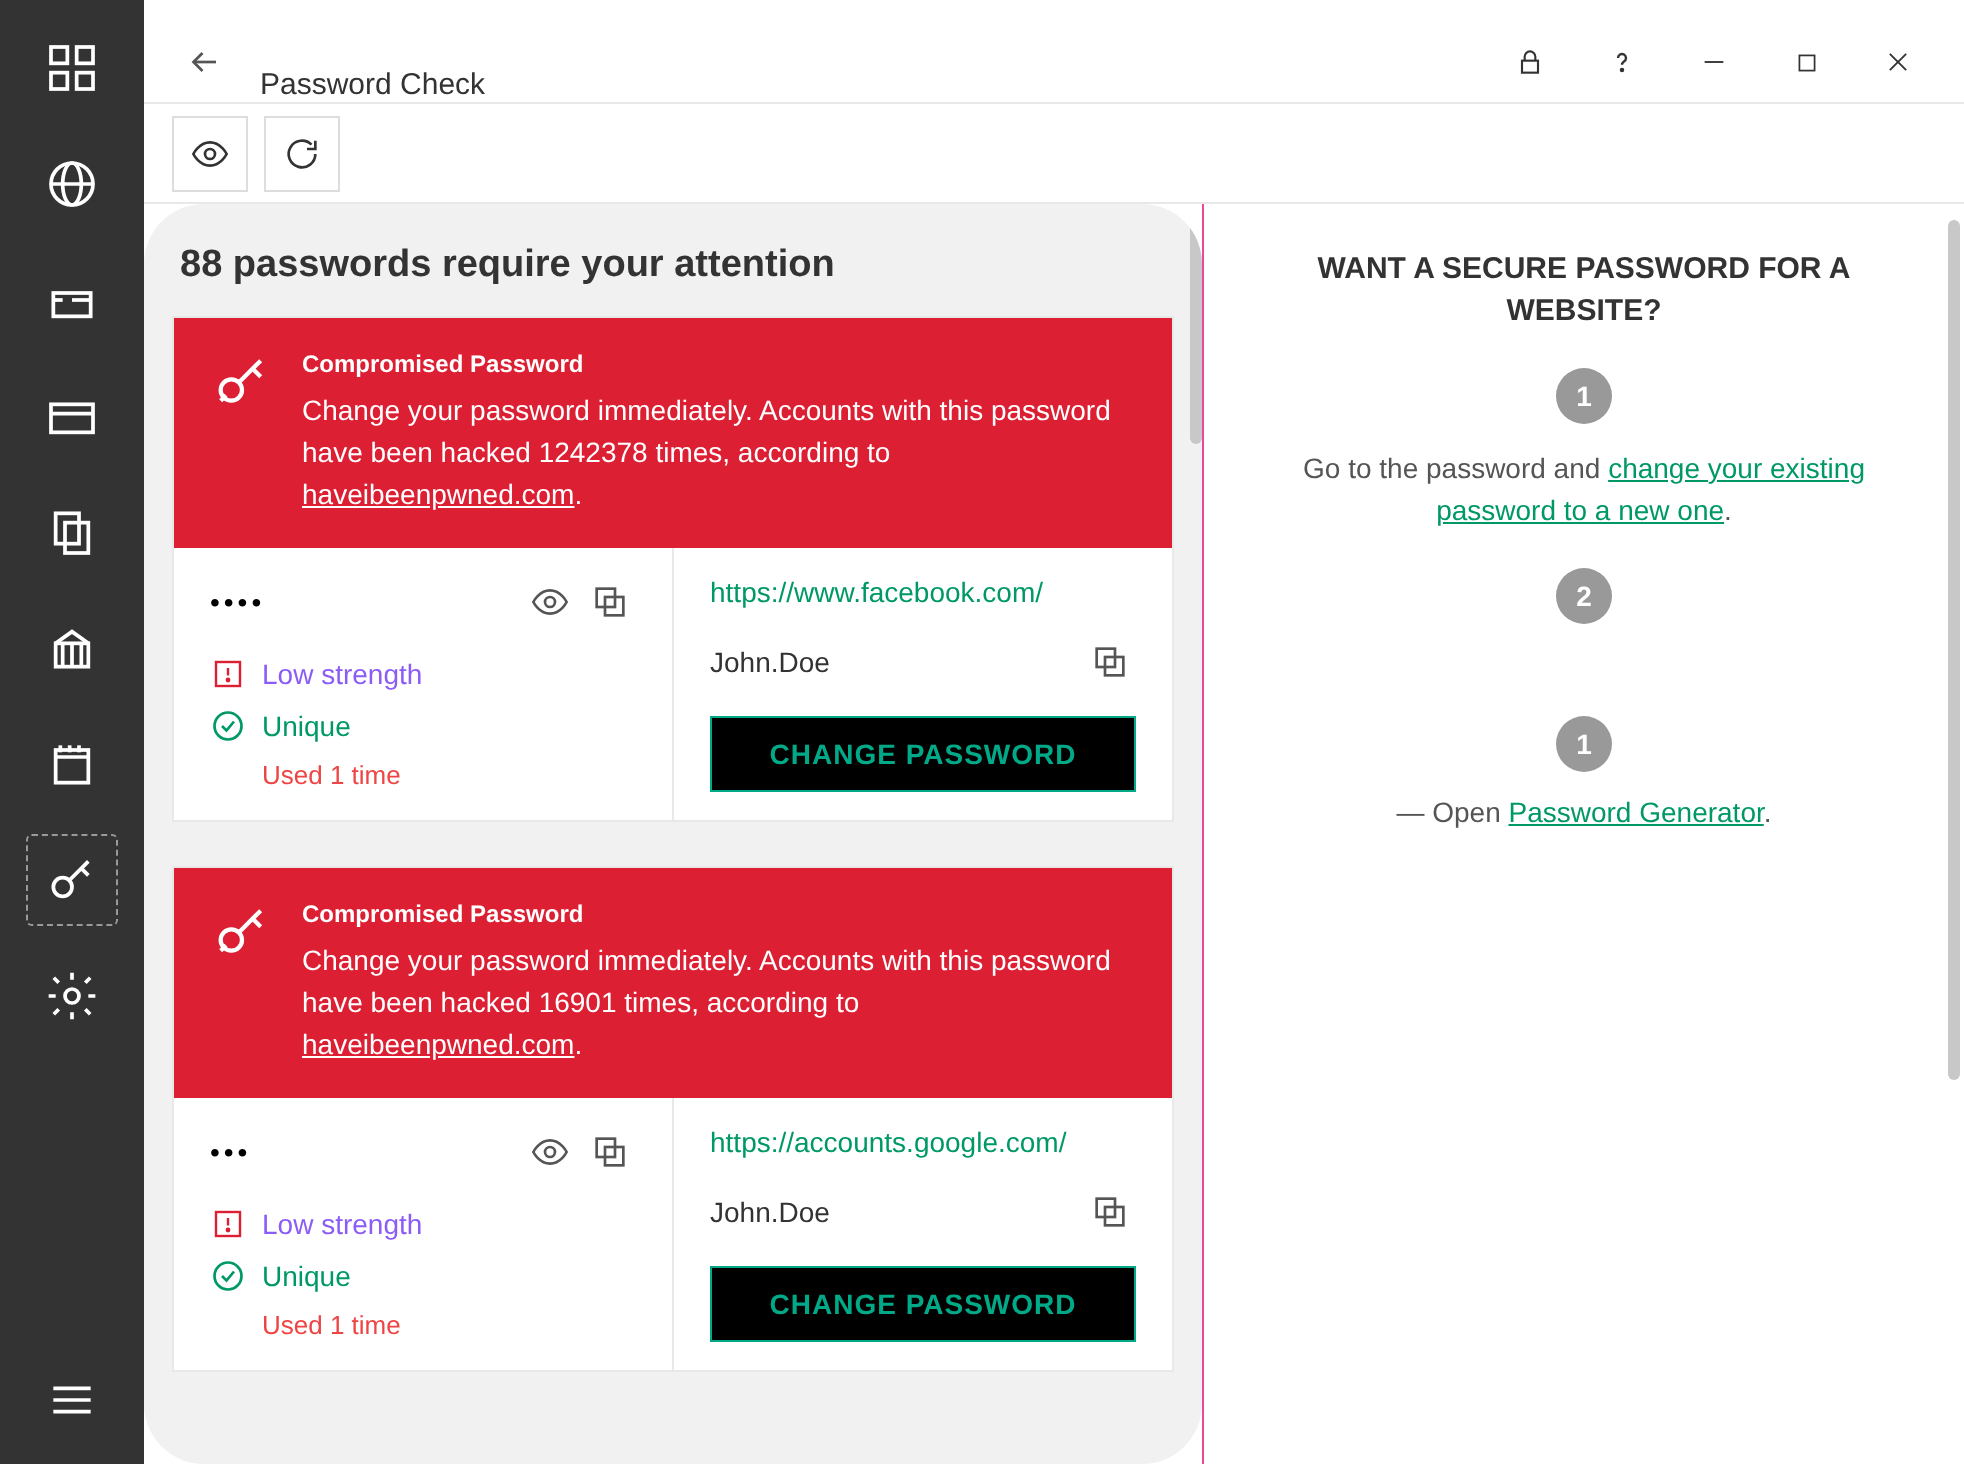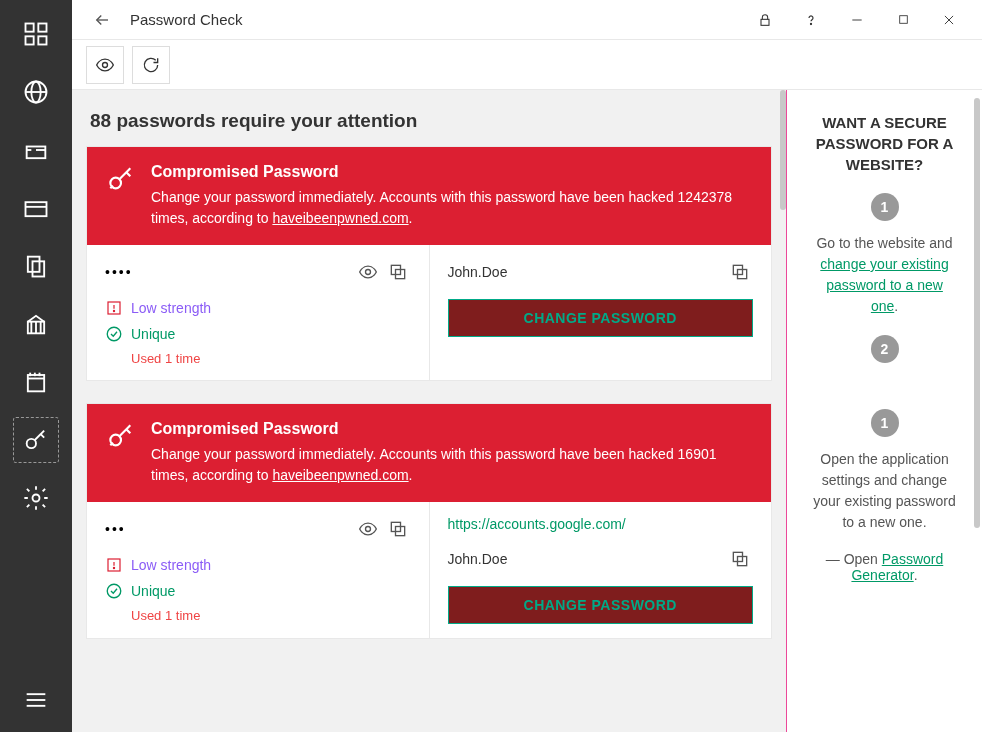--- a/index.html
+++ b/index.html
@@ -4,54 +4,54 @@
 <style>
 * { box-sizing: border-box; margin: 0; padding: 0; }
 body { font-family: "Segoe UI", Arial, sans-serif; width: 982px; height: 732px; overflow: hidden; background: #fff; display: flex; }
 .sidebar { width: 72px; background: #333; display: flex; flex-direction: column; align-items: center; padding-top: 12px; }
 .sidebar-item { width: 44px; height: 44px; display: flex; align-items: center; justify-content: center; margin-bottom: 14px; cursor: pointer; border-radius: 2px; }
 .sidebar-item.active { outline: 1px dashed #999; }
 .sidebar-bottom { margin-top: auto; margin-bottom: 10px; }
 .sidebar svg { width: 28px; height: 28px; }
 
 .main { flex: 1; display: flex; flex-direction: column; height: 100%; }
-.titlebar { height: 40px; display: flex; align-items: center; padding: 0 10px; border-bottom: 1px solid #e8e8e8; }
+.titlebar { height: 52px; display: flex; align-items: flex-end; padding: 0 10px; border-bottom: 1px solid #e8e8e8; }
 .back-btn { width: 40px; height: 40px; display: flex; align-items: center; justify-content: center; cursor: pointer; }
 .title { font-size: 15px; color: #333; margin-left: 8px; }
 .win-controls { margin-left: auto; display: flex; align-items: center; }
 .win-btn { width: 46px; height: 40px; display: flex; align-items: center; justify-content: center; cursor: pointer; }
 
 .toolbar { height: 50px; display: flex; align-items: center; padding: 0 14px; border-bottom: 1px solid #e8e8e8; gap: 8px; }
 .tool-btn { width: 38px; height: 38px; border: 1px solid #ddd; display: flex; align-items: center; justify-content: center; cursor: pointer; background: #fff; }
 
 .content { flex: 1; display: flex; overflow: hidden; }
-.left { width: 714px; padding: 14px 14px 0 14px; background: #f1f1f1; overflow-y: auto; position: relative; }
+.left { width: 529px; padding: 14px 14px 0 14px; background: #f1f1f1; overflow-y: auto; position: relative; border-radius: 30px; }
 .left-scroll-track { position: absolute; right: 0; top: 0; width: 6px; height: 120px; background: #c8c8c8; border-radius: 3px; }
 .heading { font-size: 19px; font-weight: 600; color: #333; margin: 6px 0 14px 4px; }
 
 .card { background: #fff; border: 1px solid #e8e8e8; margin-bottom: 22px; }
 .alert { background: #dc1f32; color: #fff; padding: 16px 18px; display: flex; gap: 14px; }
 .alert-icon { flex-shrink: 0; }
-.alert-title { font-size: 16px; font-weight: 600; margin-bottom: 6px; }
+.alert-title { font-size: 12px; font-weight: 600; margin-bottom: 6px; }
 .alert-body { font-size: 14px; line-height: 1.5; }
 .alert-link { text-decoration: underline; color: #fff; cursor: pointer; }
 
 .row { display: flex; }
 .col { padding: 14px 18px; flex: 1; }
 .col-left { border-right: 1px solid #e8e8e8; }
 .pw-line { display: flex; align-items: center; margin-bottom: 14px; }
 .pw-dots { font-size: 14px; letter-spacing: 2px; flex: 1; }
 .mini-btn { width: 26px; height: 26px; display: flex; align-items: center; justify-content: center; cursor: pointer; margin-left: 4px; }
 .status-line { display: flex; align-items: center; gap: 8px; font-size: 14px; margin-bottom: 8px; }
 .status-low { color: #8b5cf6; }
 .status-unique { color: #009966; }
 .used { font-size: 13px; color: #ef4444; margin-left: 26px; }
 .url { color: #009966; font-size: 14px; margin-bottom: 14px; }
 .user-line { display: flex; align-items: center; font-size: 14px; color: #333; margin-bottom: 14px; }
-.change-btn { width: 100%; border: 1px solid #00aa88; color: #00aa88; background: #7f1d1d; padding: 10px; font-size: 14px; font-weight: 600; letter-spacing: .5px; cursor: pointer; }
+.change-btn { width: 100%; border: 1px solid #00aa88; color: #00aa88; background: #000000; padding: 10px; font-size: 14px; font-weight: 600; letter-spacing: .5px; cursor: pointer; }
 
 .right { flex: 1; padding: 22px 24px; overflow-y: auto; border-left: 1px solid #ec4899; position: relative; }
 .right-scroll-track { position: absolute; right: 2px; top: 8px; width: 6px; height: 430px; background: #c8c8c8; border-radius: 3px; }
 .right h3 { font-size: 15px; font-weight: 700; text-align: center; color: #333; margin-bottom: 18px; line-height: 1.4; }
 .step-badge { width: 28px; height: 28px; border-radius: 50%; background: #999; color: #fff; display: flex; align-items: center; justify-content: center; font-weight: 700; font-size: 14px; margin: 0 auto 12px; }
 .step-text { text-align: center; font-size: 14px; color: #555; line-height: 1.5; margin-bottom: 18px; }
 .right-link { color: #009966; text-decoration: underline; cursor: pointer; text-align: center; }
 .divider { height: 34px; }
 .em-dash { text-align: center; font-size: 14px; color: #555; }
 </style>
@@ -240,20 +240,21 @@
             <div class="status-line status-unique">
               <svg width="18" height="18" viewBox="0 0 24 24" fill="none" stroke="#009966" stroke-width="1.8">
                   <circle cx="12" cy="12" r="9"></circle>
                   <polyline points="8,12 11,15 16,9"></polyline>
                 </svg>
               <span>Unique</span>
             </div>
             <div class="used">Used 1 time</div>
           </div>
           <div class="col">
+            <div class="url">https://www.facebook.com/</div>
             <div class="user-line">
               <span style="flex:1">John.Doe</span>
               <div class="mini-btn">
                   <svg width="20" height="20" viewBox="0 0 24 24" fill="none" stroke="#555" stroke-width="1.6">
                     <rect x="9" y="9" width="11" height="11"></rect>
                     <rect x="4" y="4" width="11" height="11"></rect>
                   </svg>
                 </div>
             </div>
             <button class="change-btn">CHANGE PASSWORD</button>
@@ -328,27 +329,26 @@
         </div>
       </div>
 
     </div>
 
     <div class="right">
       <div class="right-scroll-track"></div>
       <h3>WANT A SECURE PASSWORD FOR A WEBSITE?</h3>
       <div class="step-badge">1</div>
       <div class="step-text">
-        <span>Go to the website and </span><span class="right-link">change your existing password to a new one</span><span>.</span>
+        <span>Go to the password and </span><span class="right-link">change your existing password to a new one</span><span>.</span>
       </div>
       <div class="step-badge">2</div>
 
       <div class="divider"></div>
 
       <div class="step-badge">1</div>
-      <div class="step-text">Open the application settings and change your existing password to a new one.</div>
       <div class="em-dash">
         <span>— Open </span><span class="right-link">Password Generator</span><span>.</span>
       </div>
     </div>
   </div>
 
 </div>
 
 </body></html>

